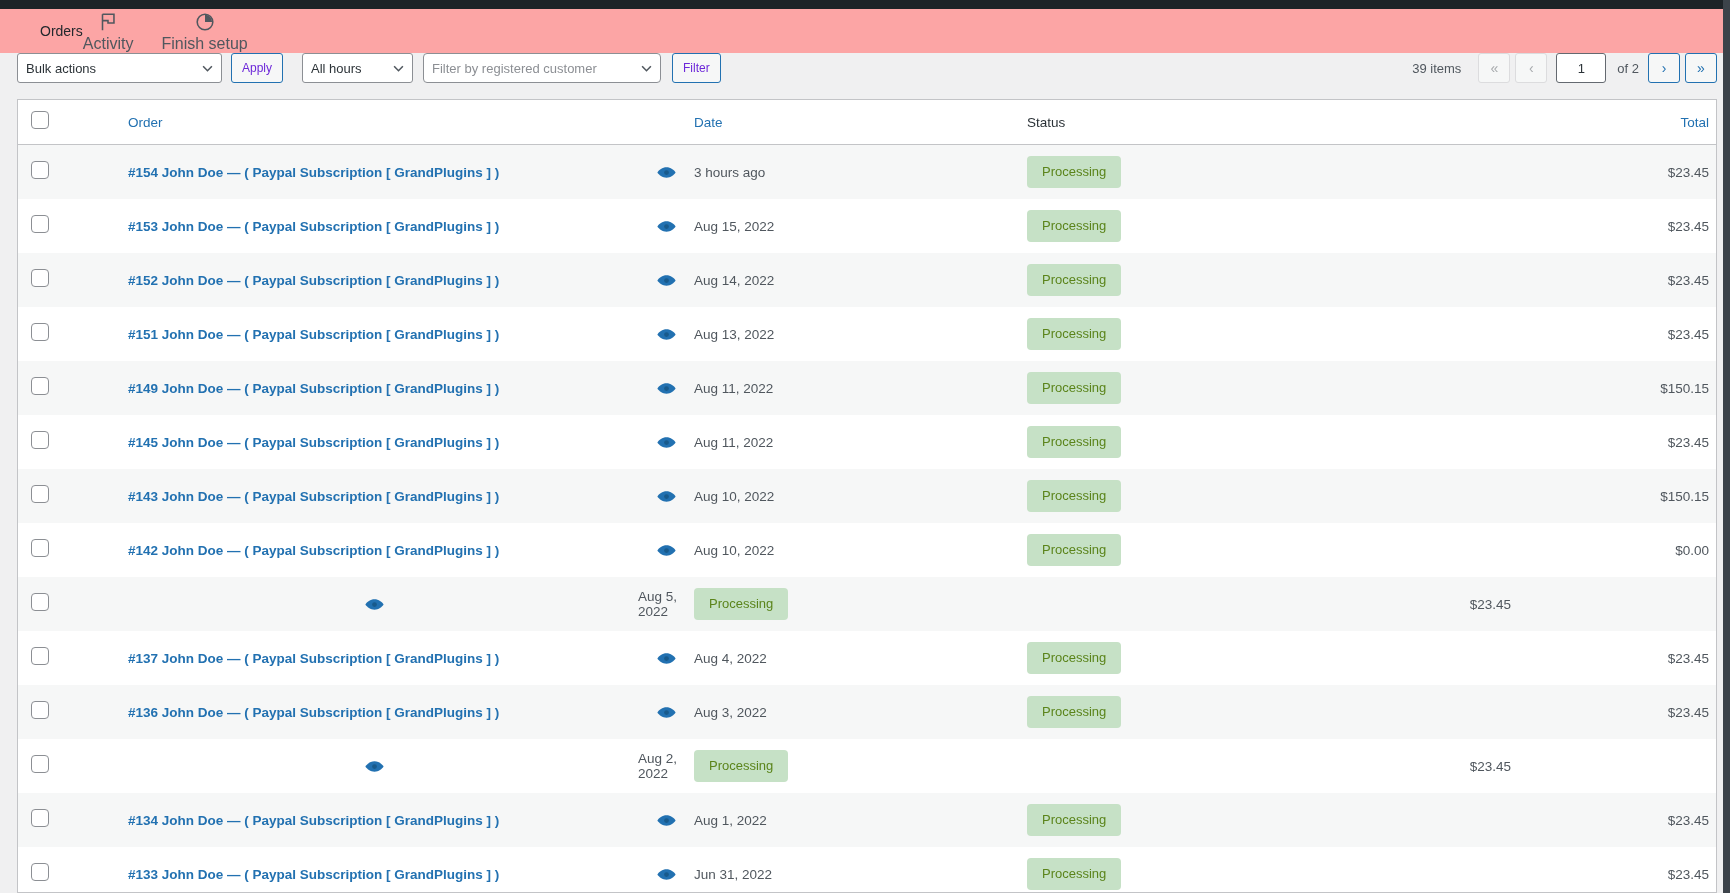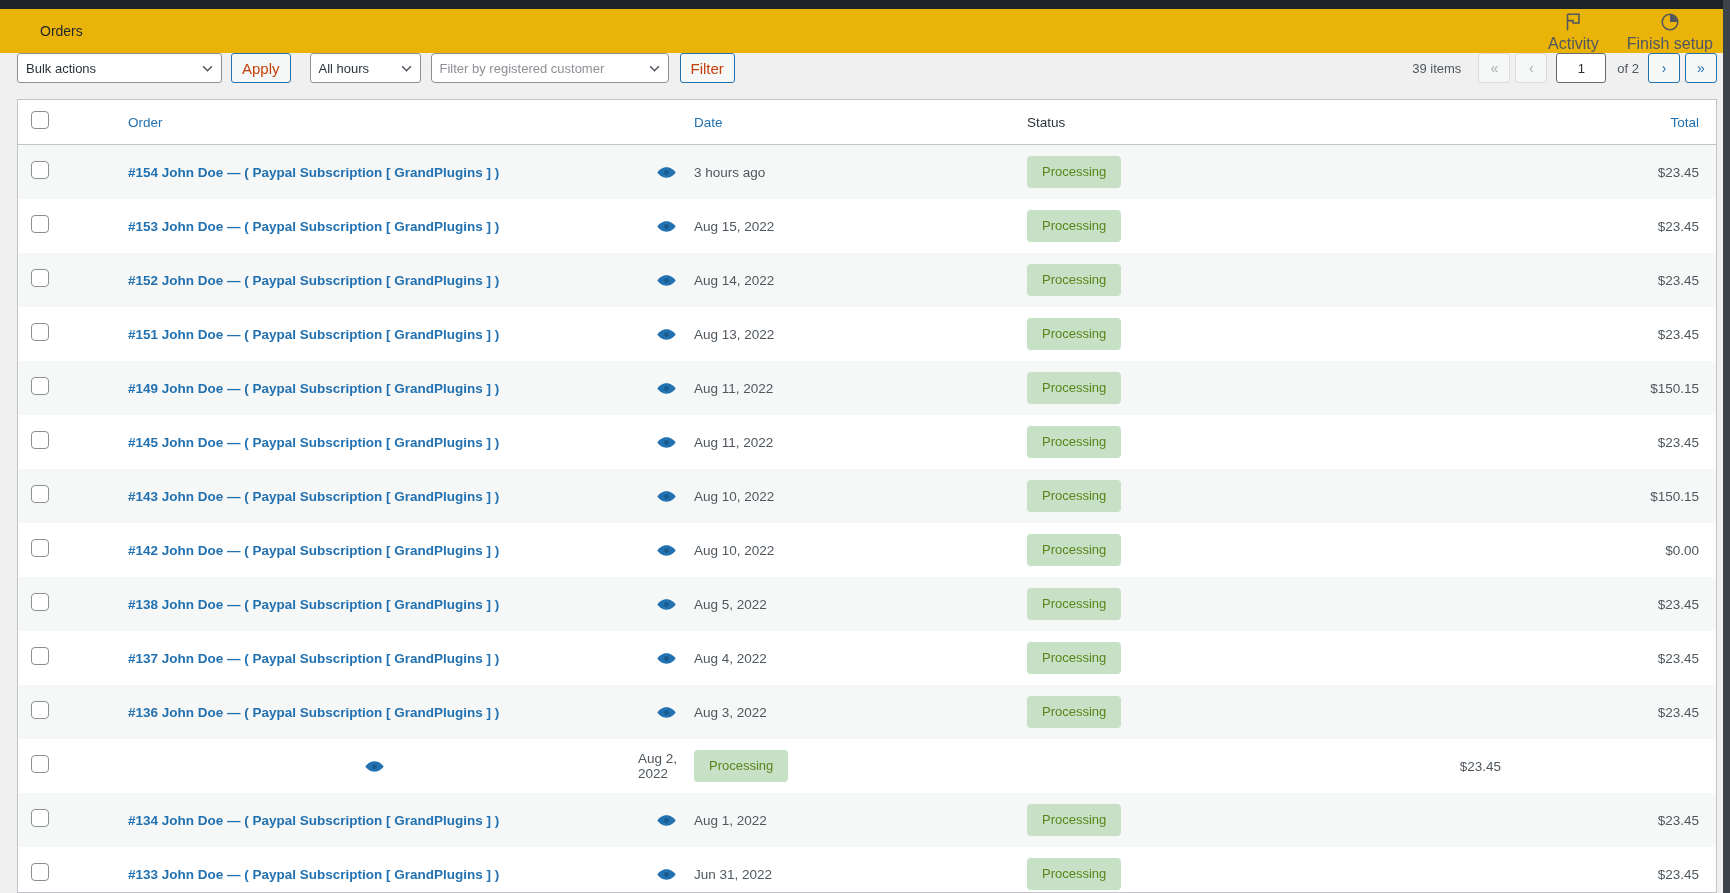--- a/index.html
+++ b/index.html
@@ -10,22 +10,22 @@
     position: relative;
     color: #2c3338;
   }
   
   .admin-bar-strip { position:absolute; top:0; left:0; width:1723px; height:9px; background:#1d2327; z-index:5; }
   .scrollbar-strip { position:absolute; top:0; right:0; width:7px; height:893px; background:#3c434a; z-index:6; }
 
   
   .wc-header {
     position:absolute; top:9px; left:0; width:1723px; height:44px;
-    background:#eab308; z-index:3;
-    display:flex; align-items:center; justify-content:space-between;
+    background:#fca5a5; z-index:3;
+    display:flex; align-items:center; 
     padding:0 10px 0 40px;
   }
   .wc-header .page-title { font-size:14px; font-weight:500; color:#23282d; }
   .header-actions { display:flex; align-items:flex-start; gap:28px; padding-top:2px; }
   .header-action {
     display:flex; flex-direction:column; align-items:center; gap:2px;
     color:#50575e; font-size:16px; cursor:pointer; background:none; border:none;
     font-family:"Liberation Sans", sans-serif;
   }
   .header-action svg { display:block; }
@@ -41,21 +41,21 @@
     display:flex; align-items:center; justify-content:space-between;
     font-size:13px; color:#2c3338; padding:0 8px 0 8px; cursor:pointer;
   }
   .fake-select .chevron { margin-left:8px; display:flex; }
   .sel-bulk { width:205px; margin-right:9px; }
   .sel-dates { width:111px; margin-left:19px; margin-right:10px; }
   .sel-customer { width:238px; border-radius:4px; margin-right:11px; }
   .sel-customer .placeholder { color:#8c8f94; }
   .wp-button {
     height:30px; padding:0 10px; background:#f6f7f7; border:1px solid #2271b1;
-    border-radius:3px; color:#c2410c; font-size:15px; cursor:pointer;
+    border-radius:3px; color:#6d28d9; font-size:12px; cursor:pointer;
     font-family:"Liberation Sans", sans-serif;
   }
   .tablenav-right { display:flex; align-items:center; gap:5px; }
   .displaying-num { font-size:13px; color:#50575e; margin-right:12px; }
   .paging-btn {
     width:32px; height:30px; border-radius:3px; font-size:14px; line-height:1;
     display:flex; align-items:center; justify-content:center; cursor:pointer;
     font-family:"Liberation Sans", sans-serif;
   }
   .paging-btn.disabled { background:#f6f7f7; border:1px solid #dcdcde; color:#a7aaad; cursor:default; }
@@ -87,21 +87,21 @@
   .col-link { color:#2271b1; text-decoration:none; font-size:13.5px; cursor:pointer; }
   .order-link { color:#2271b1; font-weight:600; font-size:13.5px; text-decoration:none; cursor:pointer; }
   .cell-eye { display:flex; justify-content:center; }
   .eye-icon { cursor:pointer; display:flex; }
   .cell-date { font-size:13.5px; color:#50575e; }
   .head-label { font-size:13.5px; color:#2c3338; }
   .status-badge {
     display:inline-block; background:#c6e1c6; color:#5b841b; border-radius:4px;
     font-size:13px; padding:8px 15px; line-height:1.2;
   }
-  .cell-total { text-align:right; padding-right:17px; font-size:13.5px; color:#50575e; }
+  .cell-total { text-align:right; padding-right:7px; font-size:13.5px; color:#50575e; }
   .cell-total.head { color:#2271b1; }
 </style>
 </head>
 <body>
 
 <div class="admin-bar-strip"></div>
 <div class="scrollbar-strip"></div>
 
 <div class="wc-header">
   <span class="page-title">Orders</span>
@@ -360,23 +360,20 @@
     <div>
       <span class="status-badge">Processing</span>
     </div>
     <div class="cell-total">$0.00</div>
   </div>
 
   <div class="t-row">
     <div class="cell-cb">
       <span class="cb"></span>
     </div>
-    <div class="cell-order">
-      <a class="order-link">#138 John Doe — ( Paypal Subscription [ GrandPlugins ] )</a>
-    </div>
     <div class="cell-eye">
       <span class="eye-icon">
         <svg width="19" height="13" viewBox="0 0 24 16">
           <path d="M12 1.5 C6.8 1.5 2.4 5 0.5 8 C2.4 11 6.8 14.5 12 14.5 C17.2 14.5 21.6 11 23.5 8 C21.6 5 17.2 1.5 12 1.5 Z" fill="#2271b1"></path>
           <circle cx="12" cy="8" r="3" fill="#185a8c"></circle>
         </svg>
       </span>
     </div>
     <div class="cell-date">Aug 5, 2022</div>
     <div>

